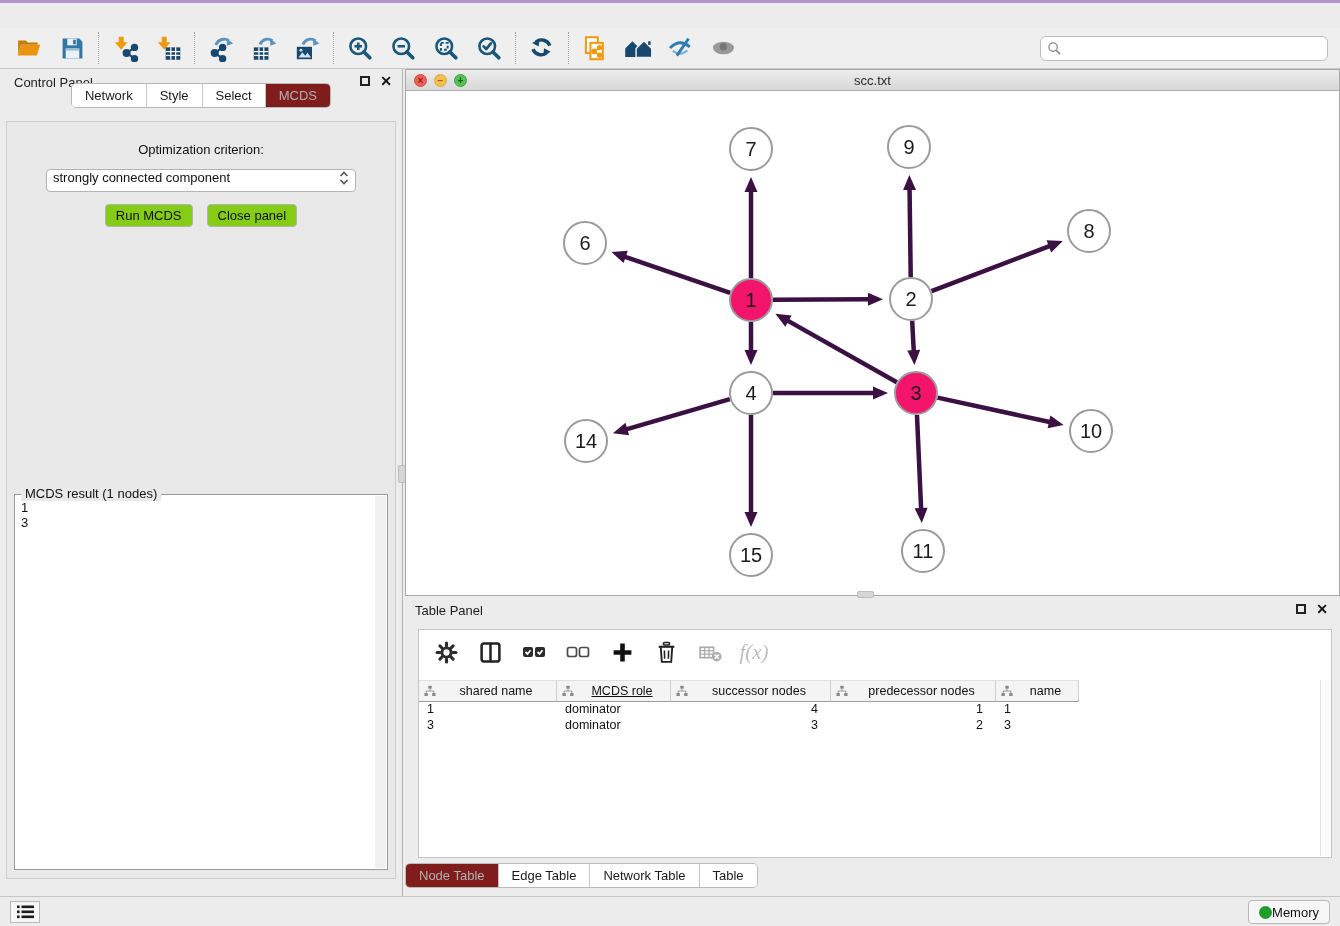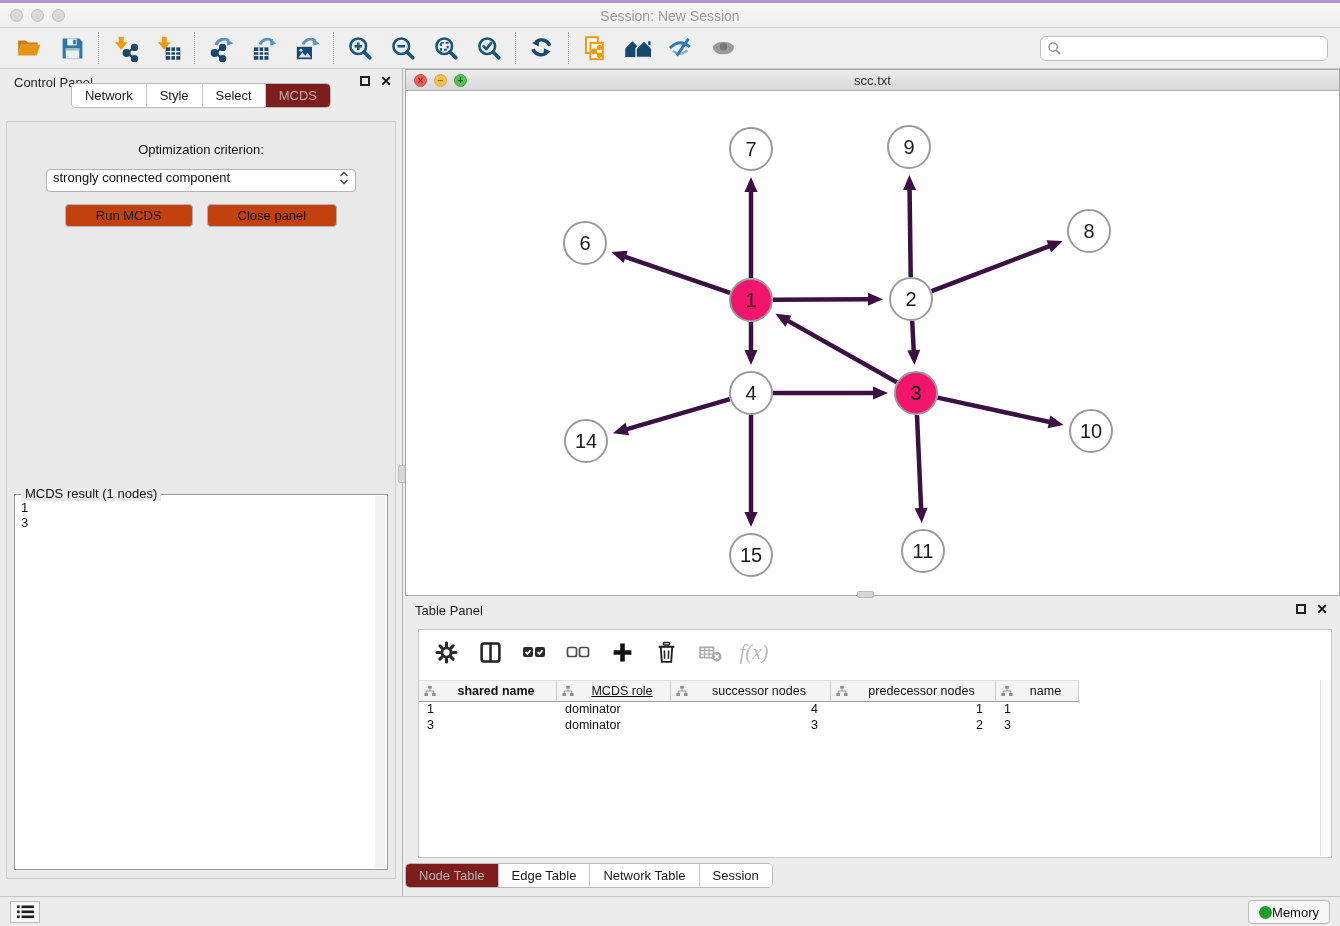--- a/index.html
+++ b/index.html
@@ -53,22 +53,22 @@
   .seg.active { background:#7f1d1d; color:#b2b2b2; }
   .cp-tabs-wrap { position:absolute; top:14px; left:0; width:100%; display:flex; justify-content:center; }
 
   .cp-body { position:absolute; left:6px; top:52px; width:390px; height:758px;
     background:#e9e9e9; border:1px solid #cdcdcd; }
   .opt-label { text-align:center; margin-top:20px; font-size:13px; color:#111; }
   .combo { margin:12px auto 0 auto; width:310px; height:23px; background:#fff;
     border:1px solid #b3b3b3; border-radius:4px; display:flex; align-items:flex-start; padding:0 6px; }
   .combo .combo-text { flex:1; font-size:13px; color:#111; }
   .btn-row { display:flex; justify-content:center; gap:14px; margin-top:12px; }
-  .btn { background:#c2410c; border:1px solid #b3b3b3; border-radius:4px; font-size:13px;
-    color:#111; padding:3px 30px; font-family:"Liberation Sans",sans-serif; }
+  .btn { background:#84cc16; border:1px solid #b3b3b3; border-radius:4px; font-size:13px;
+    color:#111; padding:3px 10px; font-family:"Liberation Sans",sans-serif; }
 
   .result-group { position:absolute; left:7px; top:372px; width:374px; height:376px;
     border:1px solid #9a9a9a; background:#fff; }
   .result-legend { position:absolute; left:6px; top:-9px; background:#e9e9e9; padding:0 4px;
     font-size:13px; color:#111; }
   .result-text { position:absolute; left:2px; top:3px; right:14px; bottom:2px;
     font-size:13px; color:#111; white-space:pre-line; padding:2px 4px; overflow:hidden; }
   .result-scroll { position:absolute; right:1px; top:1px; width:11px; bottom:1px; background:#f1f1f1; }
 
   
@@ -115,28 +115,20 @@
   .memory-btn { position:absolute; right:10px; top:3px; height:24px; background:#f6f6f6;
     border:1px solid #b9b9b9; border-radius:4px; display:flex; align-items:center; gap:0;
     padding:0 10px; font-size:13px; color:#111; }
   .mem-dot { width:13px; height:13px; border-radius:50%; background:#1f9d2c; }
 </style>
 </head>
 <body>
 
 <div class="screen">
 
-  <div class="titlebar">
-    <div class="tl-group">
-      <div class="tl"></div>
-      <div class="tl"></div>
-      <div class="tl"></div>
-    </div>
-    <div class="win-title">Session: New Session</div>
-  </div>
 
   <div class="toolbar">
     <div class="tbi">
       <svg width="26" height="26" viewBox="0 0 24 24">
         <path fill="#c97b08" d="M2 18 V5 h7 l2 2 h9 v2 H4.6 Z"></path>
         <path fill="#e8940f" d="M1.6 19 L4.7 9 H22.4 L19.2 19 Z"></path>
       </svg>
     </div>
     <div class="tb-gap"></div>
     <div class="tbi">
@@ -473,21 +465,21 @@
             <line x1="2" y1="13.6" x2="15" y2="13.6" stroke="#ababab" stroke-width="1.2"></line>
             <line x1="6.3" y1="7" x2="6.3" y2="17" stroke="#ababab" stroke-width="1.2"></line>
             <line x1="10.6" y1="7" x2="10.6" y2="17" stroke="#ababab" stroke-width="1.2"></line>
             <circle cx="18" cy="16" r="4.6" fill="#ababab"></circle>
             <path d="M16 14 l4 4 M20 14 l-4 4" stroke="#fff" stroke-width="1.6"></path>
           </svg>
         </span>
         <span class="tpi fx">f(x)</span>
       </div>
       <div class="tbl-header" id="table-header">
-          <div class="th-cell" style="width: 138px; font-weight: bold;">
+          <div class="th-cell" style="width: 138px;">
             <svg class="th-tree" width="12" height="12" viewBox="0 0 14 14">
               <g fill="#8a8a8a">
                 <rect x="5" y="1" width="4" height="3.4" rx="0.6"></rect>
                 <rect x="0.5" y="9.4" width="4" height="3.4" rx="0.6"></rect>
                 <rect x="9.5" y="9.4" width="4" height="3.4" rx="0.6"></rect>
               </g>
               <path d="M7 4.5 V7 M2.5 9.4 V7 H11.5 V9.4" fill="none" stroke="#8a8a8a" stroke-width="1"></path>
             </svg>
             <span class="th-label">shared name</span>
           </div>
@@ -552,21 +544,21 @@
             <div class="td-cell td-left" style="width: 83px;">3</div>
           </div>
         </div>
       <div class="tp-scroll"></div>
     </div>
     <div class="tp-tabs-wrap">
       <div class="segbar" id="tp-tabs">
           <span class="seg active">Node Table</span>
           <span class="seg">Edge Table</span>
           <span class="seg">Network Table</span>
-          <span class="seg">Session</span>
+          <span class="seg">Table</span>
         </div>
     </div>
   </div>
 
   <div class="statusbar">
     <div class="list-btn">
       <svg width="17" height="14" viewBox="0 0 17 14">
         <g fill="#1d1d1d">
           <rect x="0" y="0.5" width="2.6" height="2.6"></rect>
             <rect x="4.5" y="0.5" width="12.5" height="2.6"></rect>

